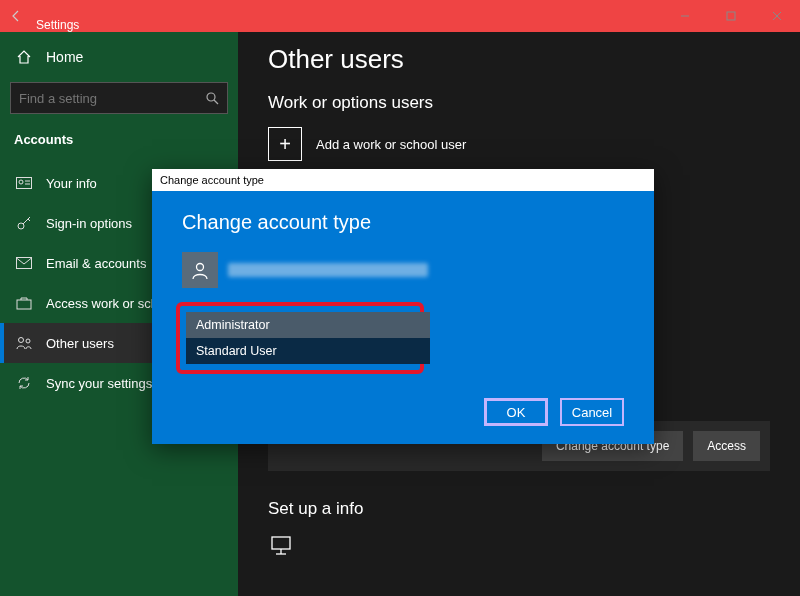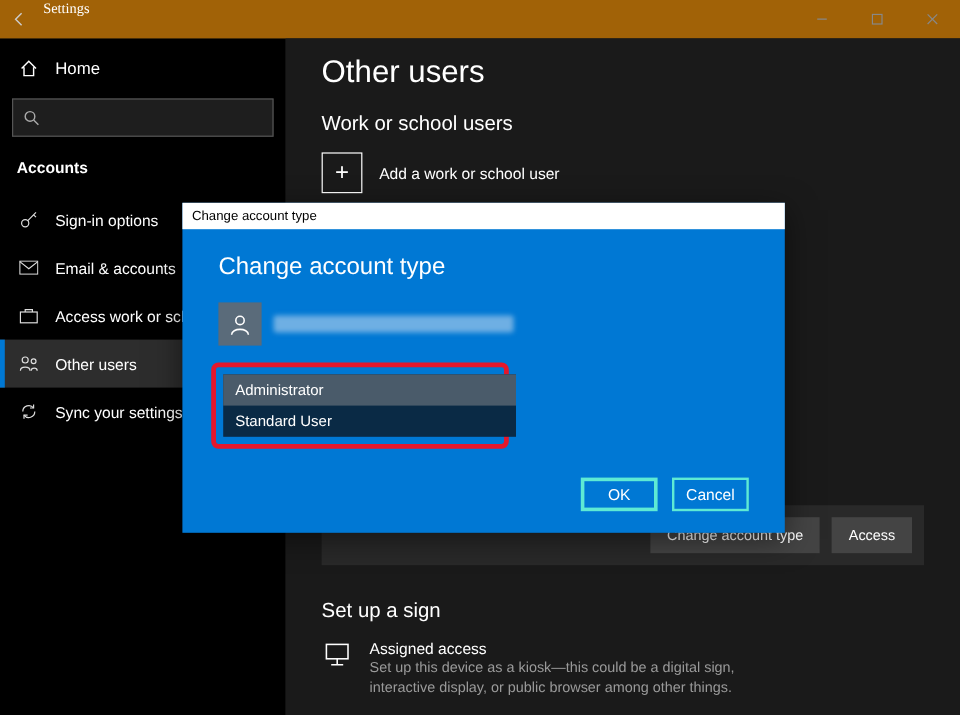--- a/index.html
+++ b/index.html
@@ -9,24 +9,23 @@
     font-family: "Segoe UI", sans-serif;
     color: #fff;
     font-size: 13px;
     position: relative;
   }
 
   
   .titlebar {
     height: 32px;
     display: flex;
-    align-items: flex-start;
-    background: #a16207;
+    align-items: flex-end;
+    background: #ef4444;
     position: relative;
-    font-family: Liberation Serif, serif;
   }
   .titlebar .back {
     width: 32px; height: 32px;
     display:flex;align-items:center;justify-content:center;
     color:#ccc;
   }
   .titlebar .title { font-size: 12px; color:#fff; margin-left:4px; }
   .win-controls {
     position:absolute; right:0; top:0; display:flex;
   }
@@ -34,21 +33,21 @@
     width:46px; height:32px;
     display:flex;align-items:center;justify-content:center;
     color:#888; font-size:12px;
   }
 
   .app-body { display:flex; height: calc(596px - 32px); }
 
   
   .sidebar {
     width: 238px;
-    background: #000000;
+    background: #14532d;
     padding-top: 8px;
     flex-shrink:0;
   }
   .home-row {
     display:flex; align-items:center;
     padding: 6px 14px; height:34px;
     color:#fff; font-size:14px;
   }
   .home-row .icon { width:20px; margin-right:12px; display:flex;align-items:center;justify-content:center;}
   .search-box {
@@ -172,21 +171,21 @@
     padding:0 10px; color:#fff; font-size:12.5px;
     cursor:pointer;
   }
   .dropdown .option.admin { background:#4a5b6a; }
   .dialog-buttons {
     display:flex; justify-content:flex-end; gap:12px;
     margin-top:24px;
   }
   .dlg-btn {
     width:64px; height:28px;
-    background:transparent; border:2px solid #5eead4; color:#fff;
+    background:transparent; border:2px solid #c4b5fd; color:#fff;
     font-size:13px; cursor:pointer;
   }
   .dlg-btn.ok { border-width:3px; }
 
   svg { display:block; }
 </style>
 </head>
 <body>
 
 <div class="titlebar">
@@ -221,30 +220,42 @@
     <div class="home-row">
       <span class="icon">
         <svg width="16" height="16" viewBox="0 0 16 16">
             <path d="M2 8 L8 2 L14 8 M4 7 V14 H12 V7" stroke="#fff" stroke-width="1.2" fill="none"></path>
           </svg>
       </span>
       <span>Home</span>
     </div>
 
     <div class="search-box">
+      <input type="text" placeholder="Find a setting" style="">
       <span class="sicon">
         <svg width="14" height="14" viewBox="0 0 14 14">
             <circle cx="6" cy="6" r="4" stroke="#aaa" stroke-width="1.2" fill="none"></circle>
             <line x1="9" y1="9" x2="13" y2="13" stroke="#aaa" stroke-width="1.2"></line>
           </svg>
       </span>
     </div>
 
     <div class="category">Accounts</div>
 
+    <div class="nav-item">
+      <span class="icon">
+        <svg width="16" height="12" viewBox="0 0 16 12">
+            <rect x="0.5" y="0.5" width="15" height="11" stroke="#ddd" fill="none"></rect>
+            <circle cx="5" cy="5" r="2" stroke="#ddd" fill="none"></circle>
+            <line x1="9" y1="4" x2="14" y2="4" stroke="#ddd"></line>
+            <line x1="9" y1="7" x2="14" y2="7" stroke="#ddd"></line>
+          </svg>
+      </span>
+      <span>Your info</span>
+    </div>
 
     <div class="nav-item">
       <span class="icon">
         <svg width="16" height="16" viewBox="0 0 16 16">
             <circle cx="5" cy="11" r="3" stroke="#ddd" fill="none"></circle>
             <path d="M7 9 L14 2 M12 4 L14 6" stroke="#ddd" fill="none"></path>
           </svg>
       </span>
       <span>Sign-in options</span>
     </div>
@@ -287,46 +298,42 @@
             <path d="M3 8 a5 5 0 0 1 9 -3 M13 8 a5 5 0 0 1 -9 3" stroke="#ddd" fill="none"></path>
             <path d="M12 2 V5 H9 M4 14 V11 H7" stroke="#ddd" fill="none"></path>
           </svg>
       </span>
       <span>Sync your settings</span>
     </div>
   </div>
 
   <div class="content">
     <h1>Other users</h1>
-    <h2>Work or school users</h2>
+    <h2>Work or options users</h2>
 
     <div class="add-row">
       <div class="plus-box">+</div>
       <span>Add a work or school user</span>
     </div>
 
     <div class="user-card-bg">
       <button class="gray-btn">Change account type</button>
       <button class="gray-btn">Access</button>
     </div>
 
     <div class="kiosk">
-      <h2>Set up a sign</h2>
+      <h2>Set up a info</h2>
       <div class="kiosk-row">
         <div class="kiosk-icon">
           <svg width="22" height="22" viewBox="0 0 22 22">
               <rect x="2" y="2" width="18" height="12" stroke="#fff" fill="none" stroke-width="1.3"></rect>
               <line x1="11" y1="14" x2="11" y2="19" stroke="#fff" stroke-width="1.3"></line>
               <line x1="6" y1="19" x2="16" y2="19" stroke="#fff" stroke-width="1.3"></line>
             </svg>
         </div>
-        <div class="kiosk-text">
-          <div class="t1">Assigned access</div>
-          <div class="t2">Set up this device as a kiosk—this could be a digital sign, interactive display, or public browser among other things.</div>
-        </div>
       </div>
     </div>
 
   </div>
 </div>
 
 <div class="dialog">
   <div class="dialog-titlebar">
     <span>Change account type</span>
   </div>

